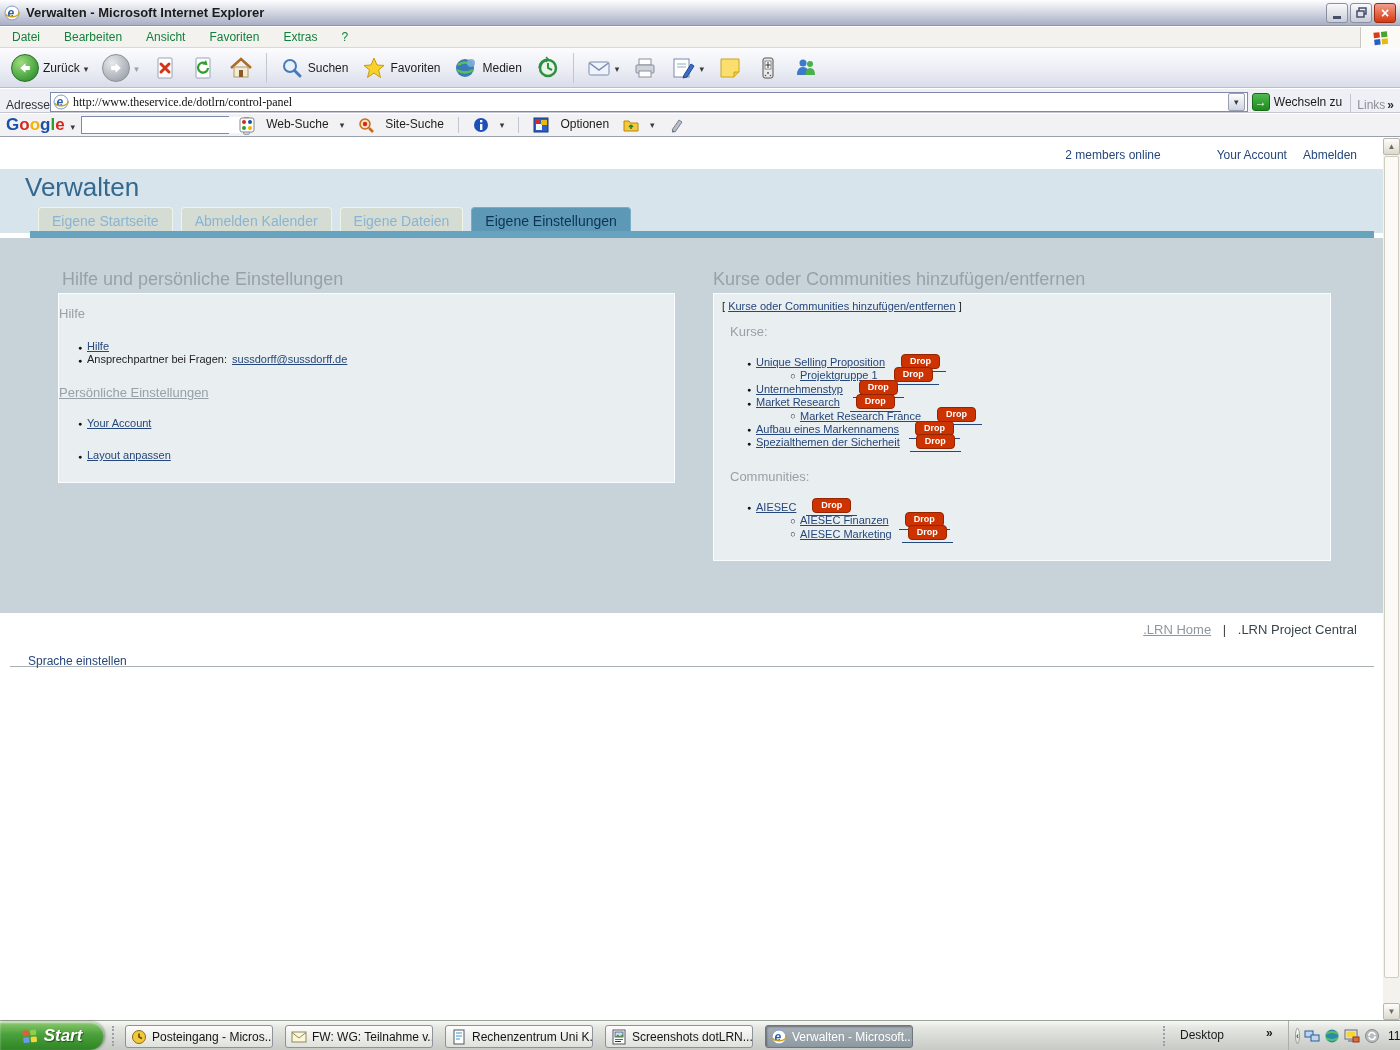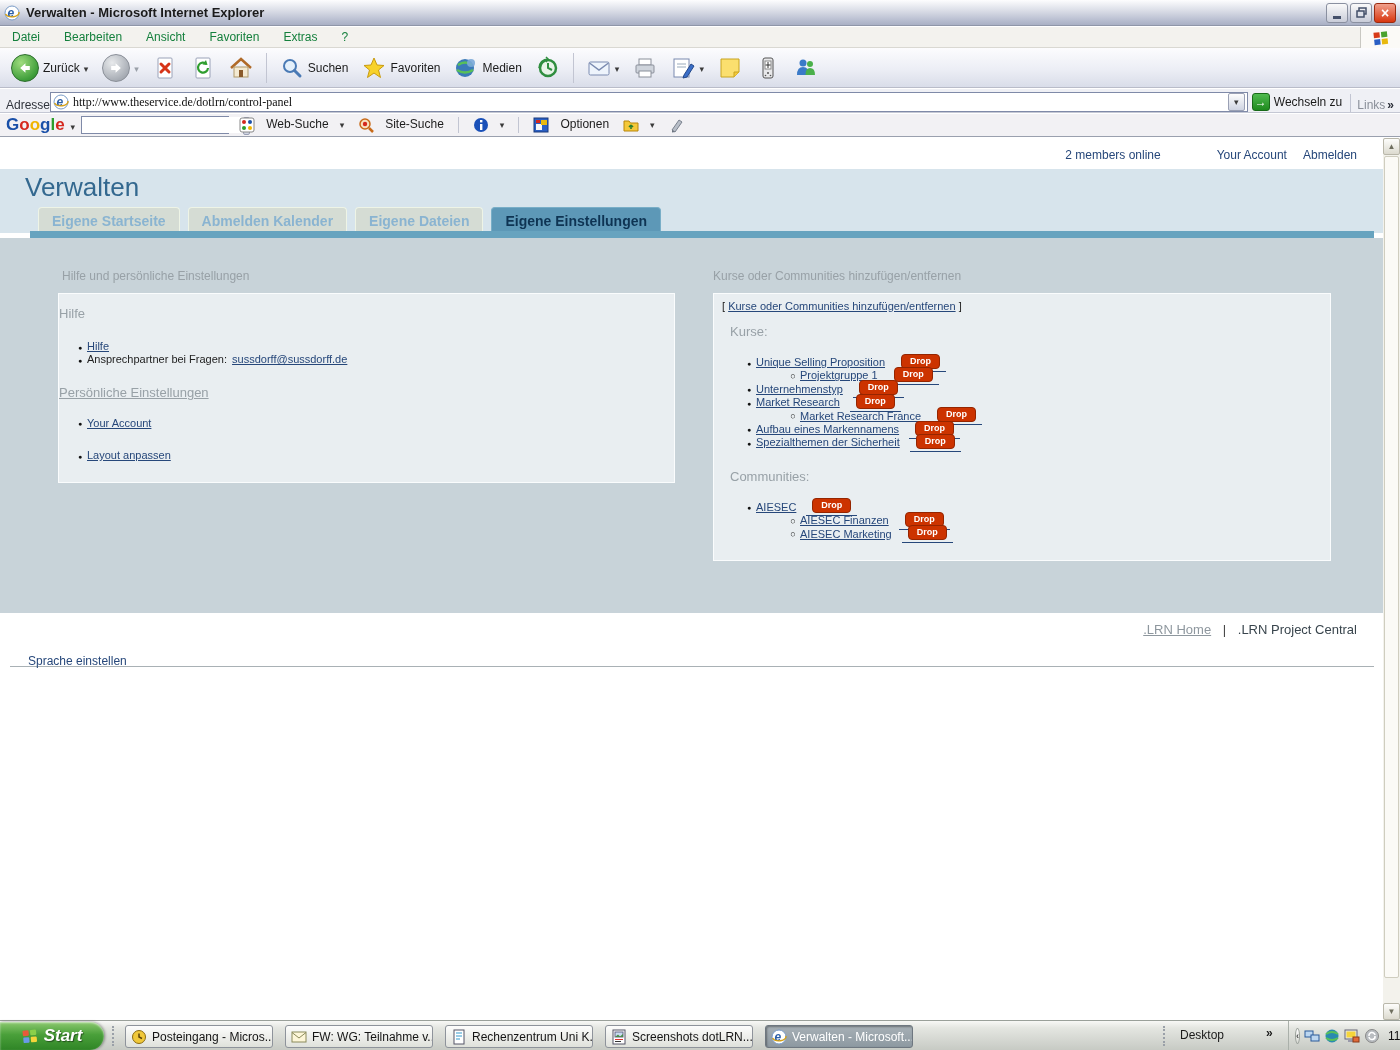--- a/index.html
+++ b/index.html
@@ -64,27 +64,27 @@
   .viewport{position:absolute;left:0;top:138px;width:1400px;height:882px;background:#fff;overflow:hidden;}
   .pagearea{position:absolute;left:0;top:0;right:17px;bottom:0;}
 
   .toplinks{position:absolute;right:26px;top:10px;display:flex;gap:0;font-size:12px;color:#26477a;align-items:baseline;}
   .toplinks .tl{margin-left:16px;}
   .toplinks .spread{margin-left:56px;}
 
   .band{position:absolute;left:0;top:31px;width:100%;height:64px;background:#d7e4ec;}
   .pagetitle{position:absolute;left:25px;top:3px;font-size:26px;color:#33688f;}
   .tabs{position:absolute;left:38px;bottom:0;display:flex;gap:8px;align-items:flex-end;}
-  .tab{height:26px;display:flex;align-items:center;padding:0 13px;font-size:14px;font-weight:bold;
+  .tab{height:26px;display:flex;align-items:center;padding:0 13px;font-size:14px;font-weight:normal;
     border:1px solid #eef4e6;border-bottom:none;border-radius:4px 4px 0 0;background:#d5dcd4;color:#8ab4d1;}
   .tab.active{background:#5d98b7;color:#0e3453;border-color:#79aec7;}
   .tealbar{position:absolute;left:30px;right:9px;top:93px;height:7px;background:#67a3bf;}
   .content{position:absolute;left:0;right:0;top:100px;height:375px;background:#c8d3d9;}
 
-  .secheading{position:absolute;top:31px;font-size:12px;color:#98a1a7;}
+  .secheading{position:absolute;top:31px;font-size:18px;color:#98a1a7;}
   .panel{position:absolute;top:55px;background:#e9eef1;border:1px solid #fafcfd;padding:8px 0;font-size:11px;color:#222;}
   .panel .ph{font-size:13px;color:#98a1a7;margin:4px 0 0 0;}
   a.nlink{color:#26477a;text-decoration:underline;cursor:pointer;}
   .li{display:flex;align-items:center;line-height:13.4px;height:13.4px;}
   .li .blt{width:14px;text-align:center;color:#111;}
   .l1 .blt::before{content:"●";font-size:7px;}
   .l2 .blt::before{content:"○";font-size:9px;color:#222;}
   .l2{margin-left:44px;}
   .ul1{margin-left:14px;}
   .drop{display:inline-block;background:#cc3300;border:1px solid #952500;border-radius:4px;color:#fff;

